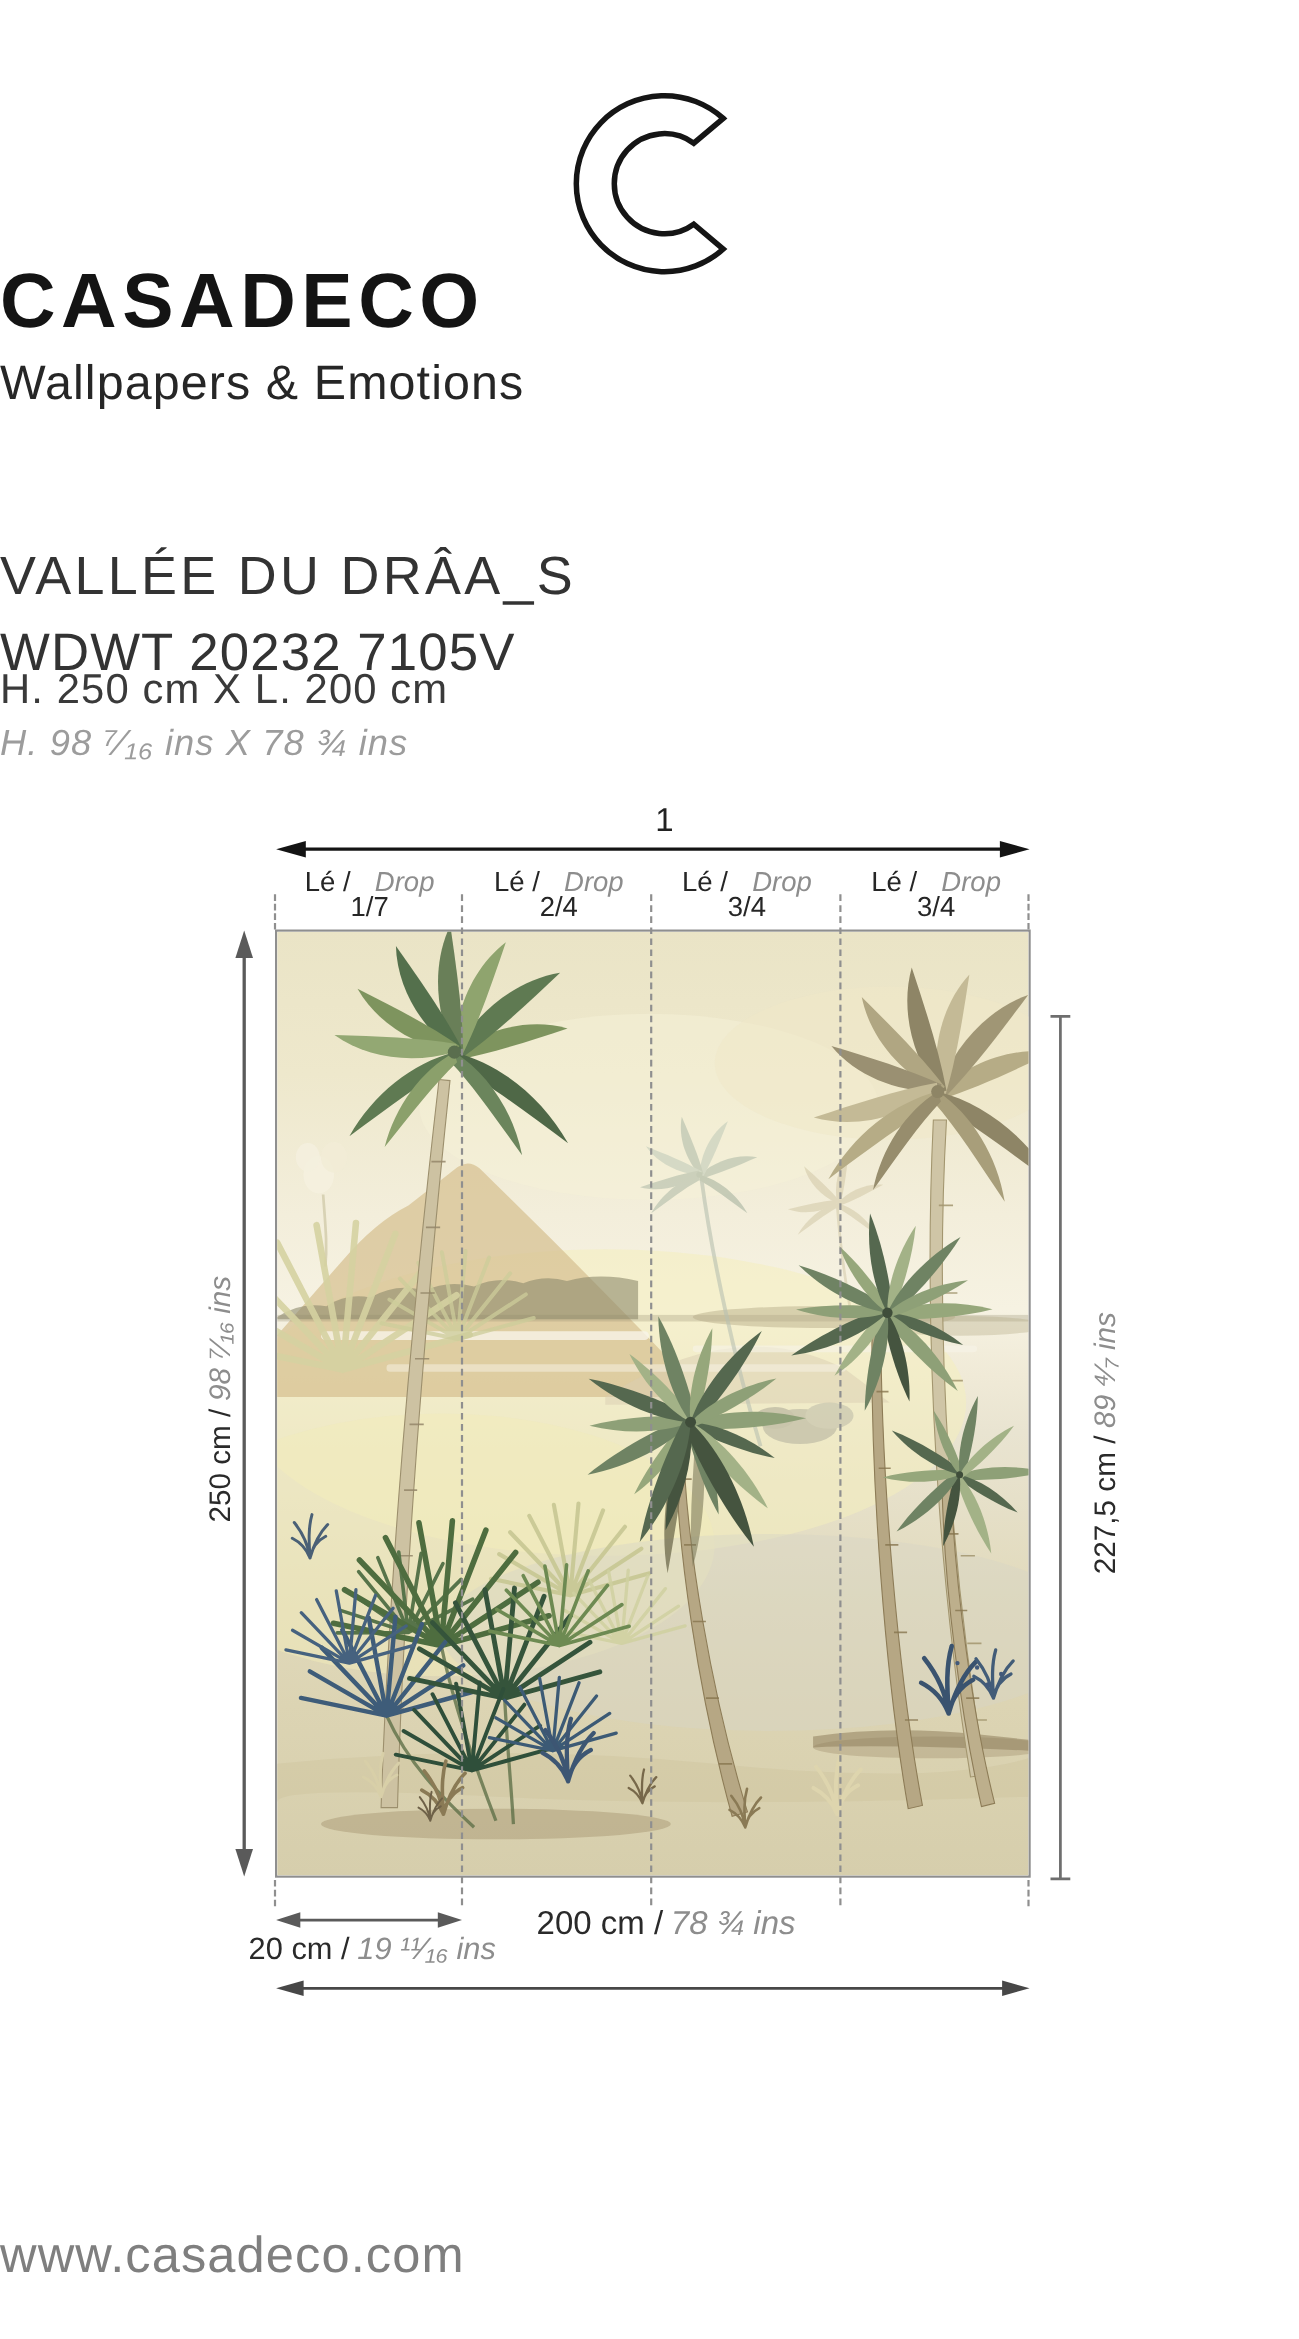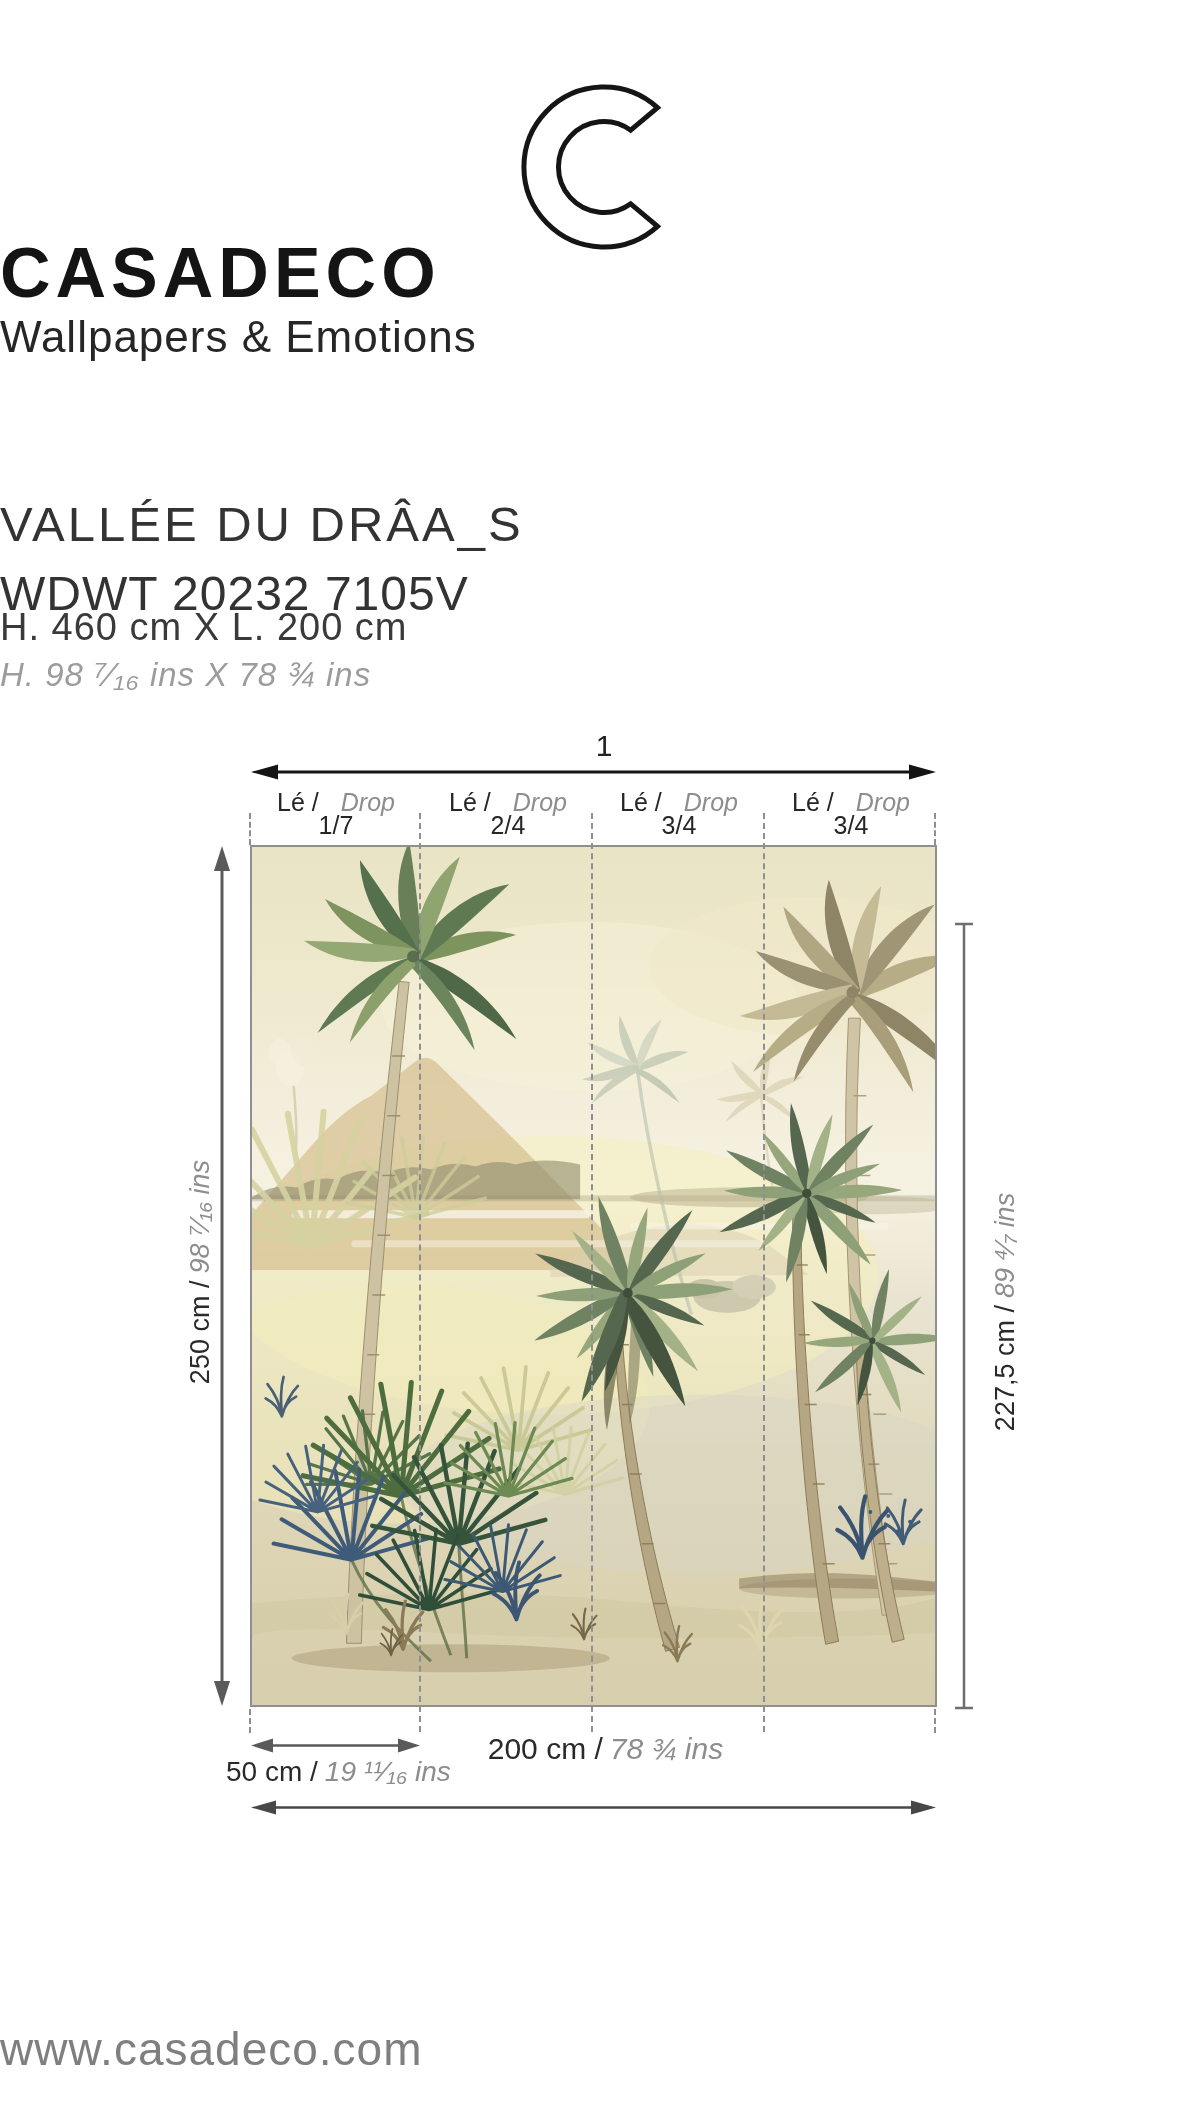--- a/index.html
+++ b/index.html
@@ -10,21 +10,21 @@
   }
   *{margin:0;padding:0;box-sizing:border-box}
   html,body{background:var(--page-bg)}
   body{
     width:1181px;height:2126px;position:relative;overflow:hidden;
     font-family:"Liberation Sans","DejaVu Sans",sans-serif;color:var(--ink);
   }
   .abs{position:absolute}
   .ctr{left:0;right:0;text-align:left}
   .brand{top:233px;font-size:70px;font-weight:700;letter-spacing:5px;color:var(--ink)}
-  .tagline{top:312px;font-size:44px;font-weight:300;letter-spacing:1px;color:#262626}
+  .tagline{top:324px;font-size:44px;font-weight:300;letter-spacing:1px;color:#262626}
   .pname{top:496px;font-size:49px;font-weight:300;letter-spacing:3px;color:var(--text-mid)}
   .pref{top:566px;font-size:48px;font-weight:400;letter-spacing:1px;color:var(--text-mid)}
   .psize{top:606px;font-size:38px;font-weight:300;color:#3a3a3a;letter-spacing:1px}
   .psizein{top:656px;font-size:33px;font-weight:300;font-style:italic;color:var(--italic-gray);letter-spacing:1px}
   .rolllabel{left:564px;top:729px;width:80px;text-align:center;font-size:30px;color:#222}
   .droplabel{top:791px;width:180px;text-align:center;font-size:25px;line-height:23px;color:#262626;white-space:nowrap}
   .droplabel .en{font-style:italic;color:var(--text-gray);margin-left:22px}
   .dash{border-left:2px dashed var(--dash-gray);width:0;z-index:6}
   .mural{left:250px;top:845px;width:687px;height:862px;border:2px solid var(--border-gray);z-index:2}
   .mural svg{position:absolute;left:0;top:0;width:100%;height:100%}
@@ -39,21 +39,21 @@
 <body>
 
 <svg class="abs" style="left:518px;top:81px" width="172" height="172" viewBox="-86 -86 172 172">
   <path d="M53.5,-59.4 A80,80 0 1 0 53.5,59.4 L26.7,36.8 A45.5,45.5 0 1 1 26.7,-36.8 Z" fill="#ffffff" stroke="#151515" stroke-width="5"></path>
 </svg>
 <div class="abs ctr brand">CASADECO</div>
 <div class="abs ctr tagline">Wallpapers &amp; Emotions</div>
 
 <div class="abs ctr pname">VALLÉE DU DRÂA_S</div>
 <div class="abs ctr pref">WDWT 20232 7105V</div>
-<div class="abs ctr psize">H. 460 cm X L. 200 cm</div>
+<div class="abs ctr psize">H. 250 cm X L. 200 cm</div>
 <div class="abs ctr psizein">H. 98 ⁷⁄₁₆ ins X 78 ¾ ins</div>
 
 <div class="abs rolllabel">1</div>
 <svg class="abs" style="left:250px;top:762px;color:var(--arrow-black)" width="687" height="20">
   <line x1="26" y1="10" x2="661" y2="10" stroke="currentColor" stroke-width="3"></line>
   <polygon points="1,10 28,2.5 28,17.5" fill="currentColor"></polygon>
   <polygon points="686,10 659,2.5 659,17.5" fill="currentColor"></polygon>
 </svg>
 
 <div class="abs droplabel" style="left:246px">
@@ -330,21 +330,21 @@
 <div class="abs dimlabel rot" style="left:785px;top:1297px;width:440px;height:30px">
   <span>227,5 cm /</span><span class="ins">89 ⁴⁄₇ ins</span>
 </div>
 
 <svg class="abs" style="left:250px;top:1737px;color:var(--arrow-gray)" width="171" height="17">
   <line x1="20" y1="8.5" x2="151" y2="8.5" stroke="currentColor" stroke-width="2.5"></line>
   <polygon points="1,8.5 23,1.5 23,15.5" fill="currentColor"></polygon>
   <polygon points="170,8.5 148,1.5 148,15.5" fill="currentColor"></polygon>
 </svg>
 <div class="abs botlabel" style="left:226px;top:1756px;width:220px">
-  <span>50 cm /</span><span class="ins">19 ¹¹⁄₁₆ ins</span>
+  <span>20 cm /</span><span class="ins">19 ¹¹⁄₁₆ ins</span>
 </div>
 
 <svg class="abs" style="left:250px;top:1799px;color:var(--arrow-dark)" width="687" height="17">
   <line x1="24" y1="8.5" x2="663" y2="8.5" stroke="currentColor" stroke-width="2.5"></line>
   <polygon points="1,8.5 26,1.5 26,15.5" fill="currentColor"></polygon>
   <polygon points="686,8.5 661,1.5 661,15.5" fill="currentColor"></polygon>
 </svg>
 <div class="abs botlabel" style="left:262px;top:1732px;width:687px;font-size:30px">
   <span>200 cm /</span><span class="ins">78 ¾ ins</span>
 </div>

